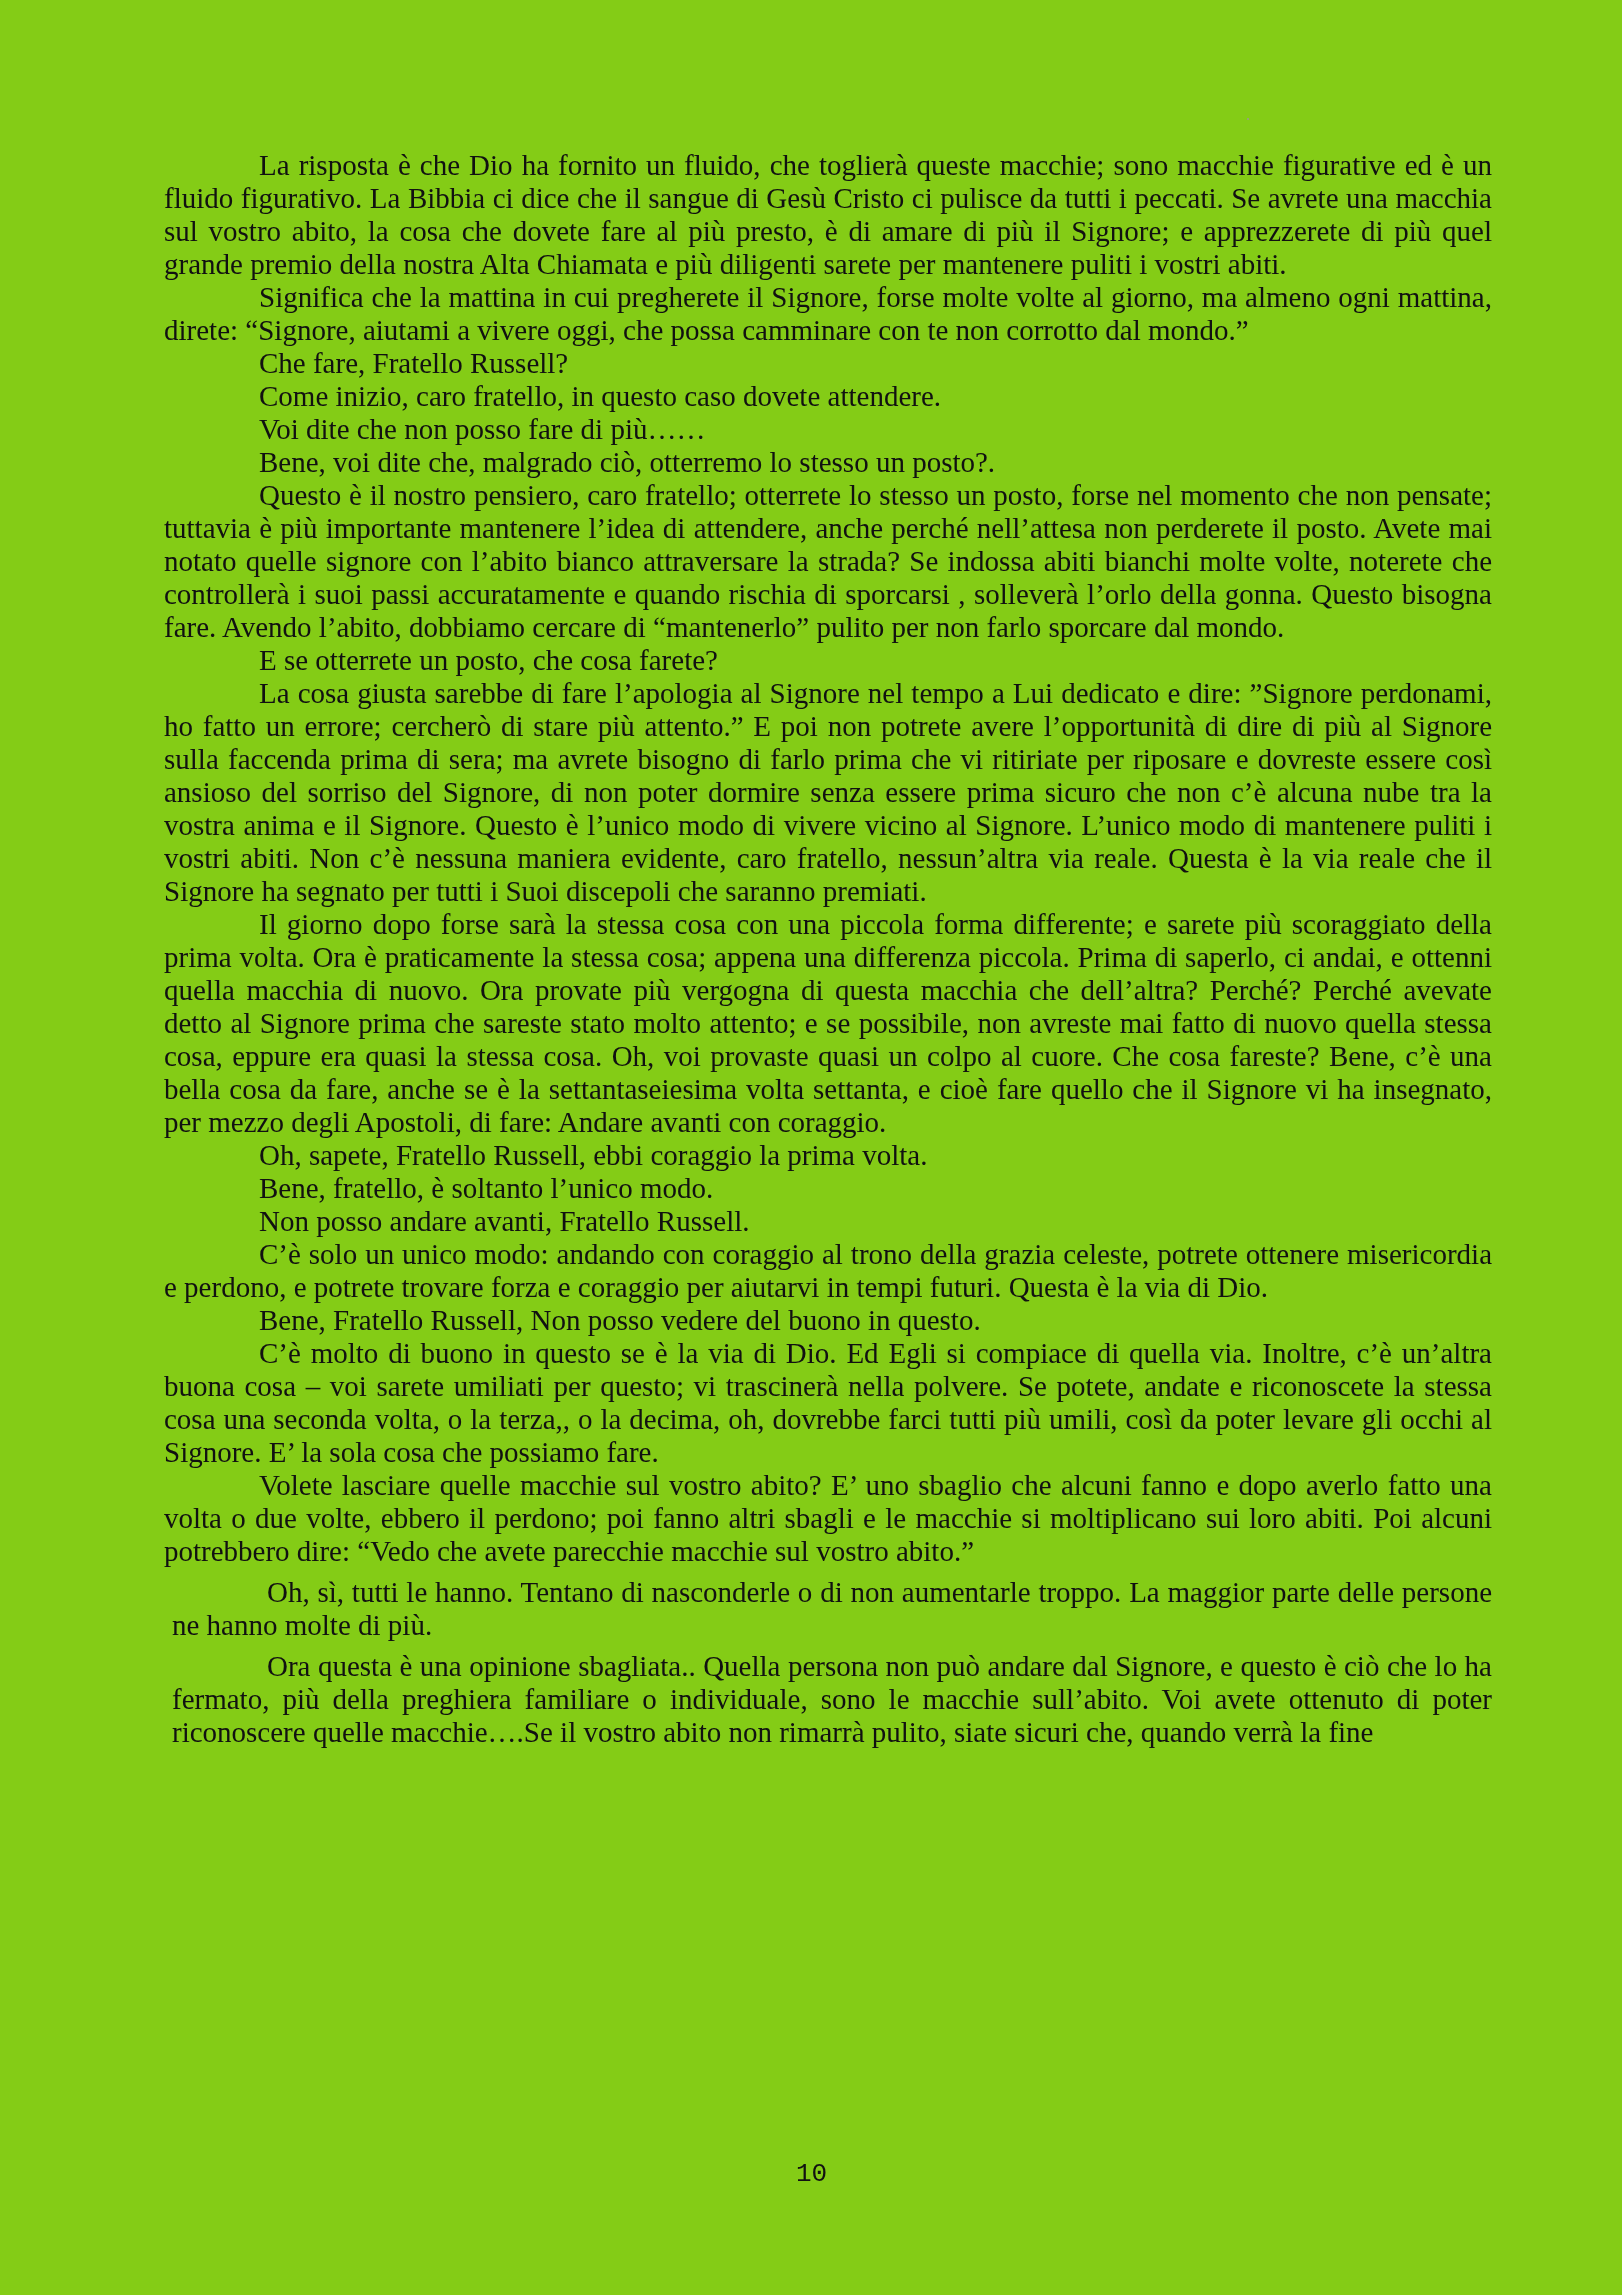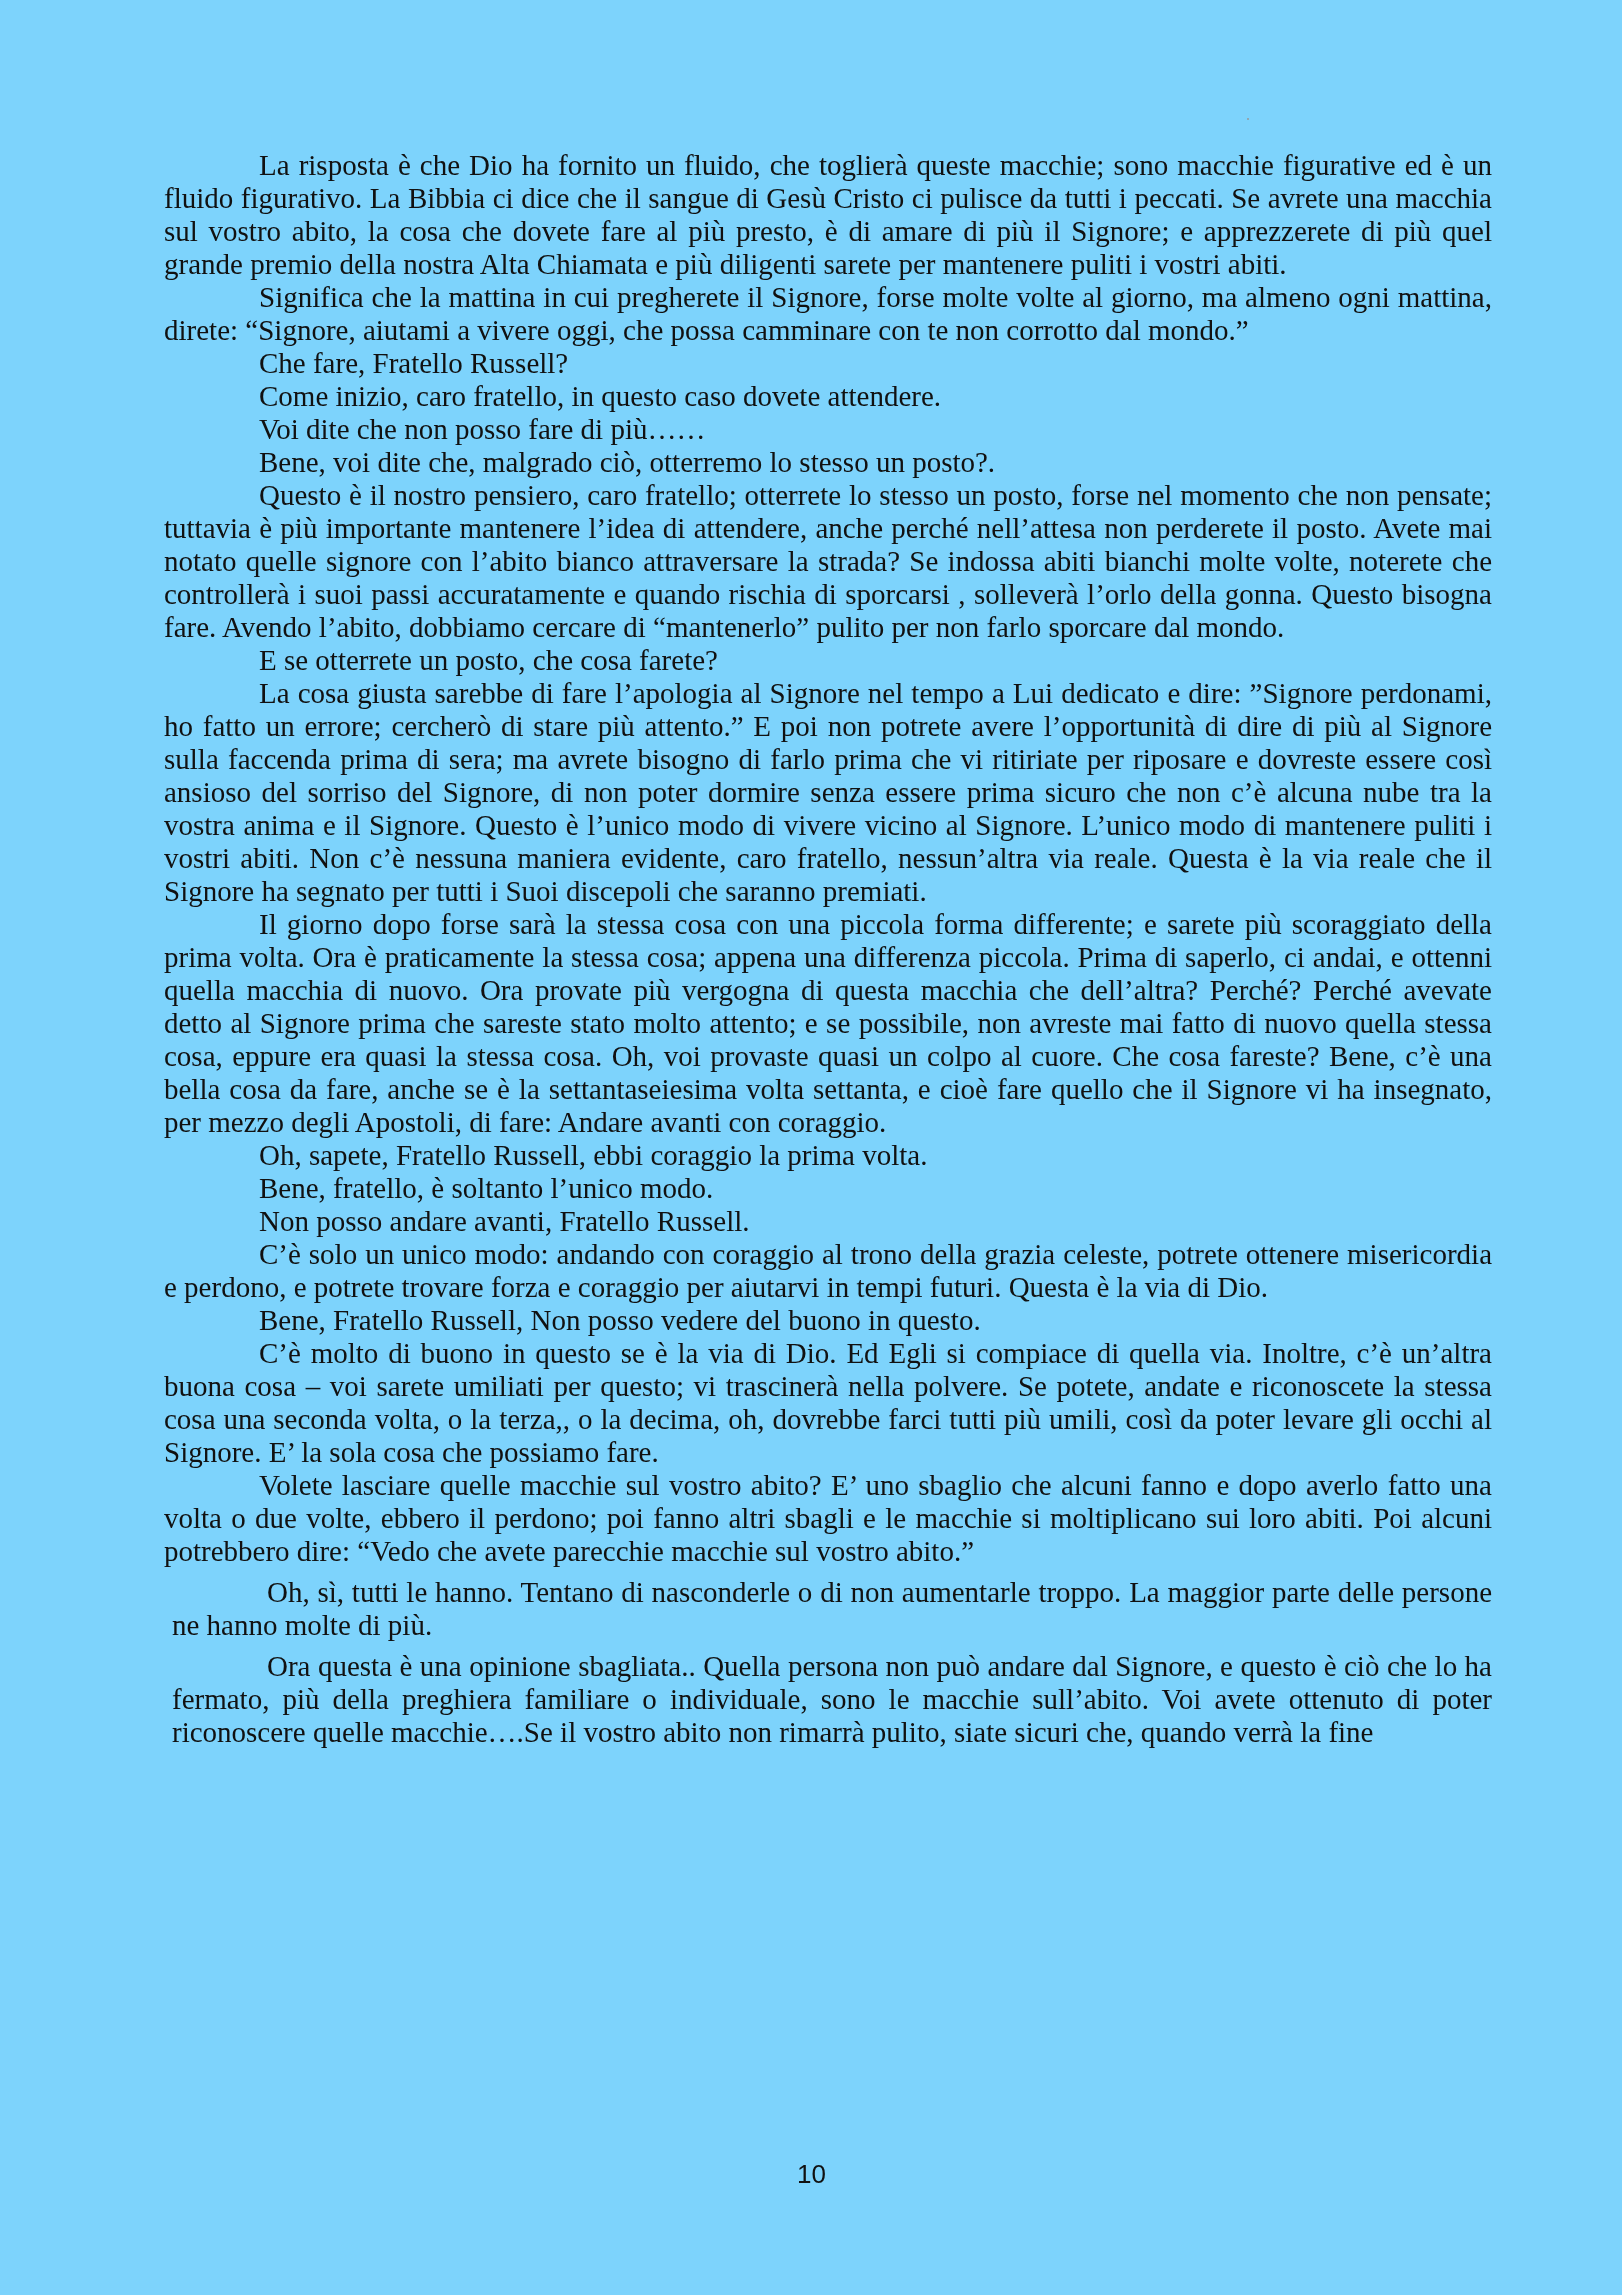--- a/index.html
+++ b/index.html
@@ -1,33 +1,33 @@
 <!DOCTYPE html>
 <html style="font-size:10.5px"><head>
 <meta charset="utf-8">
 <style>
   html, body { margin: 0; padding: 0; background: #ffffff; }
   body { width: 1623px; height: 2295px; position: relative; overflow: hidden; }
   .page {
     position: absolute; left: 0; top: 0; width: 1623px; height: 2295px;
-    background: #7dd3fc;
+    background: #84cc16;
   }
   .text {
     position: absolute; left: 164px; top: 149px; width: 1328px;
     font-family: "Liberation Serif", serif;
     font-size: 29px;
     line-height: 33px;
     color: #111111;
     text-align: justify;
   }
   .p { margin: 0; text-indent: 95px; }
   .p.gap { margin-top: 7.9px; margin-left: 8px; }
   .page-number {
     position: absolute; left: 0; width: 1623px; top: 2159px; text-align: center;
-    font-family: Liberation Sans, sans-serif; font-size: 26px; color: #111111;
+    font-family: Liberation Mono, monospace; font-size: 26px; color: #111111;
   }
   .speck { position: absolute; width: 2px; height: 2px; background: #999; border-radius: 50%; }
 </style>
 </head>
 <body>
 
 <div class="page">
   <div class="text">
     <p class="p">La risposta è che Dio ha fornito un fluido, che toglierà queste macchie; sono macchie figurative ed è un fluido figurativo.  La Bibbia ci dice che il sangue di Gesù Cristo ci pulisce da tutti i peccati.  Se avrete una macchia sul vostro abito, la cosa che dovete fare al più presto, è di amare di più il Signore; e apprezzerete di più quel grande premio della nostra Alta Chiamata e più diligenti sarete per mantenere puliti i vostri abiti.</p>
     <p class="p">Significa che la mattina in cui pregherete il  Signore, forse molte volte al giorno, ma almeno ogni mattina,  direte: “Signore, aiutami  a vivere oggi, che possa camminare con te non corrotto dal mondo.”</p>

